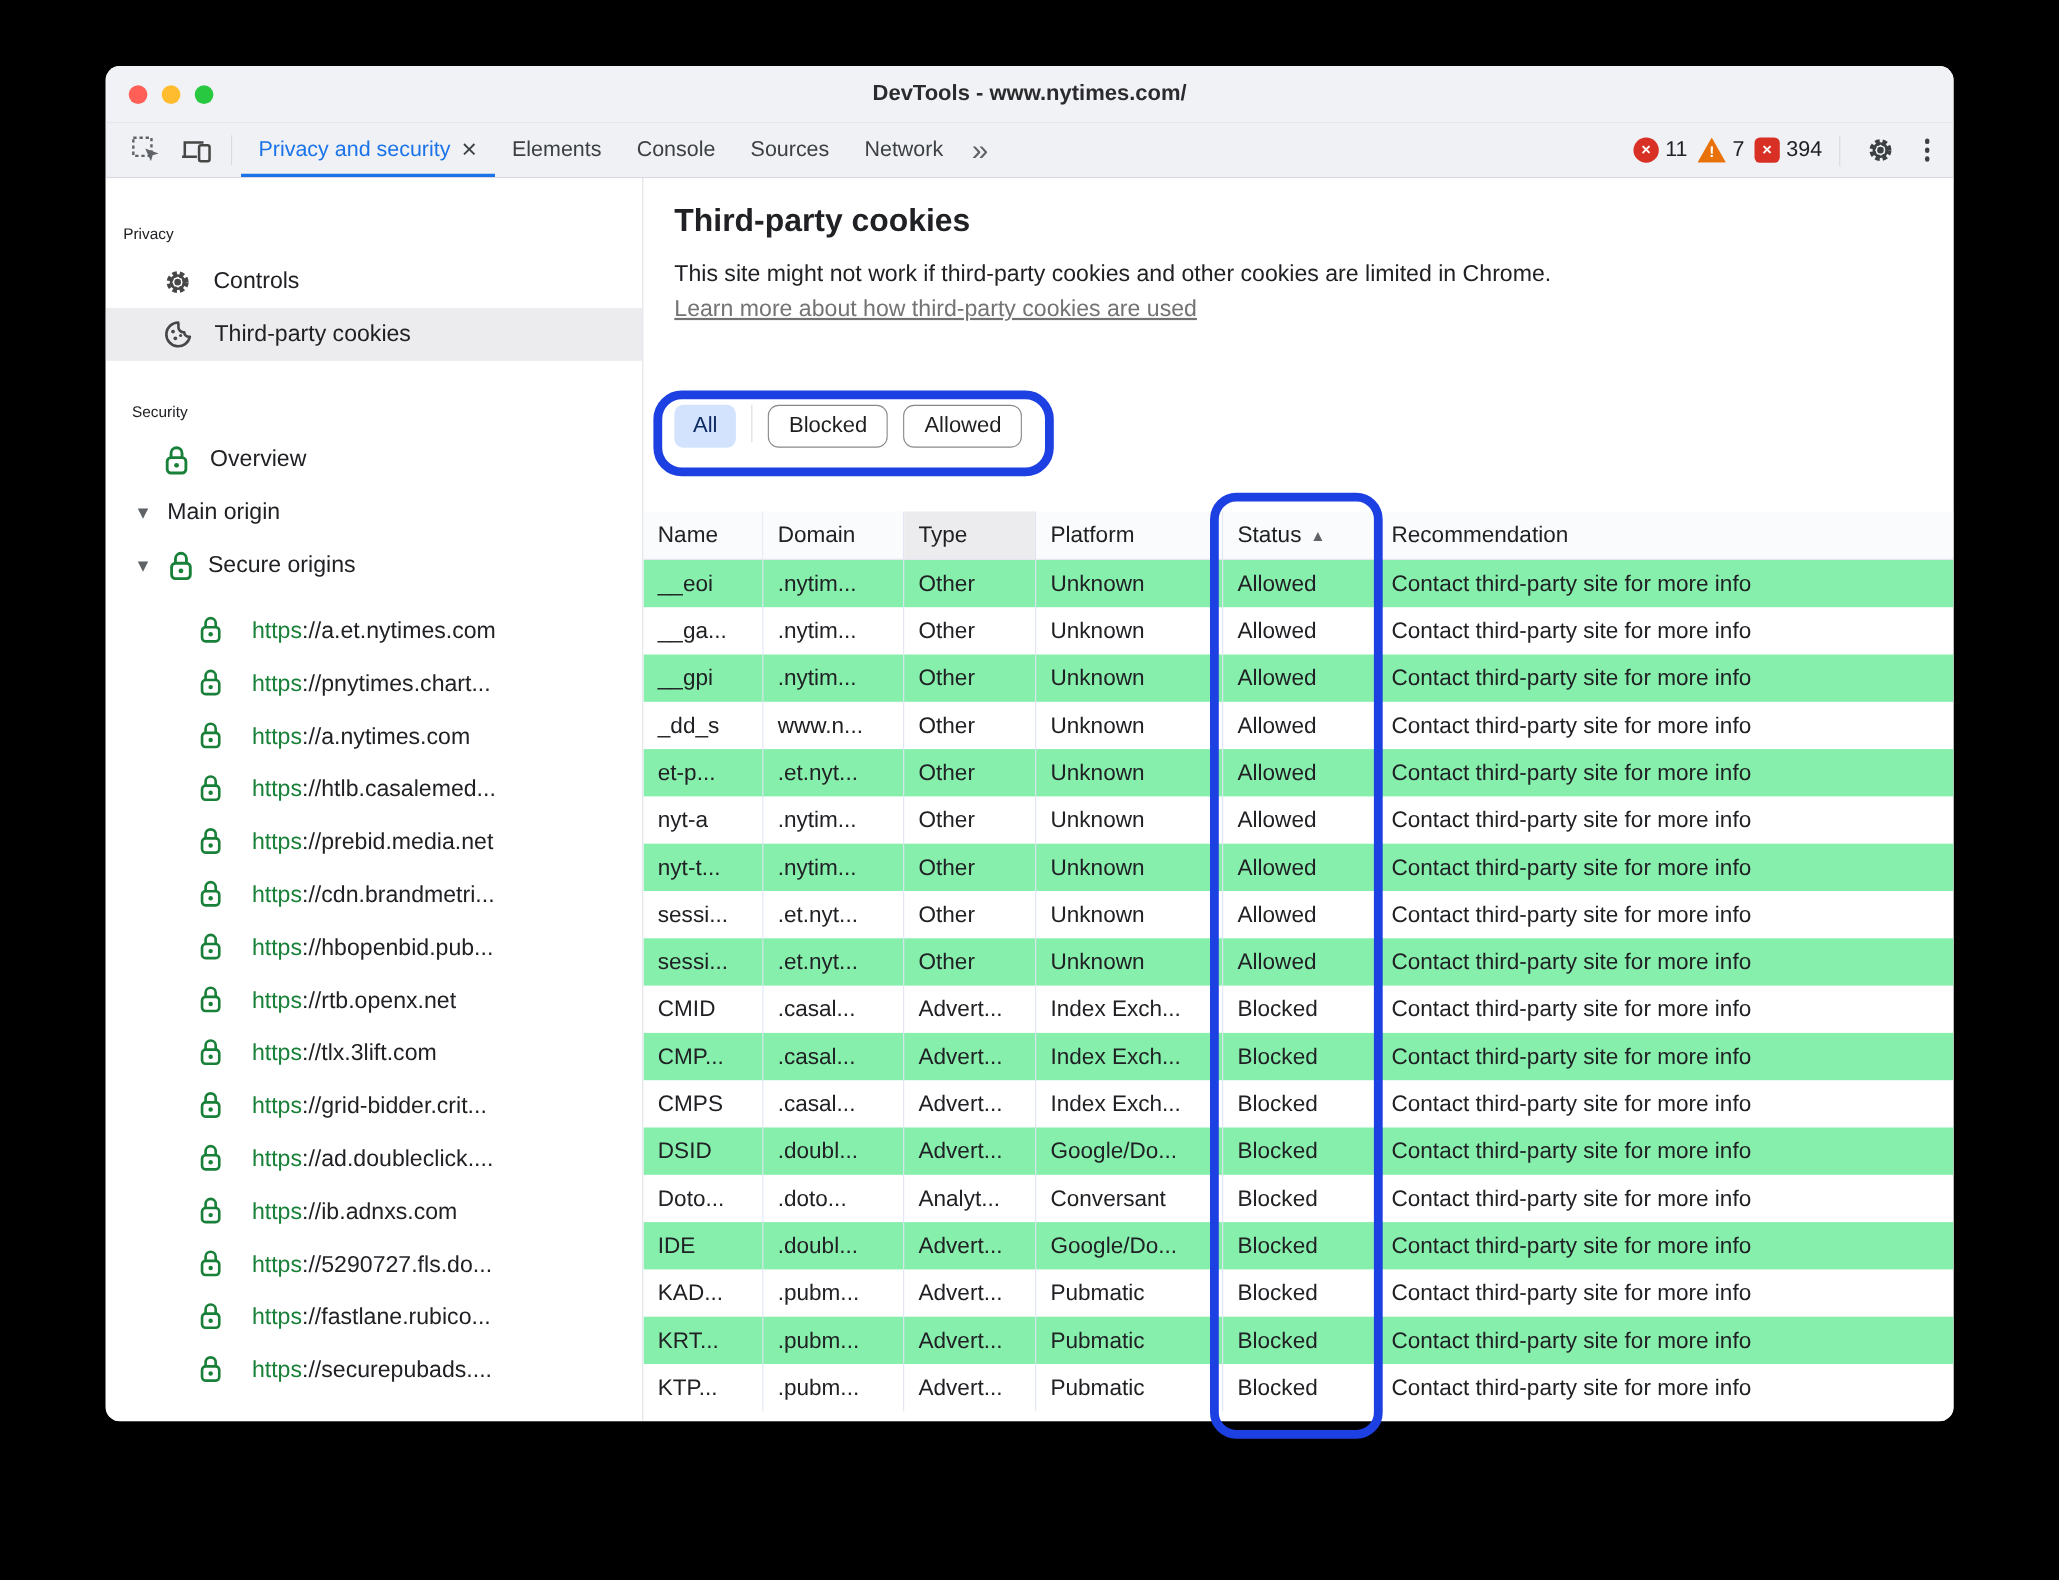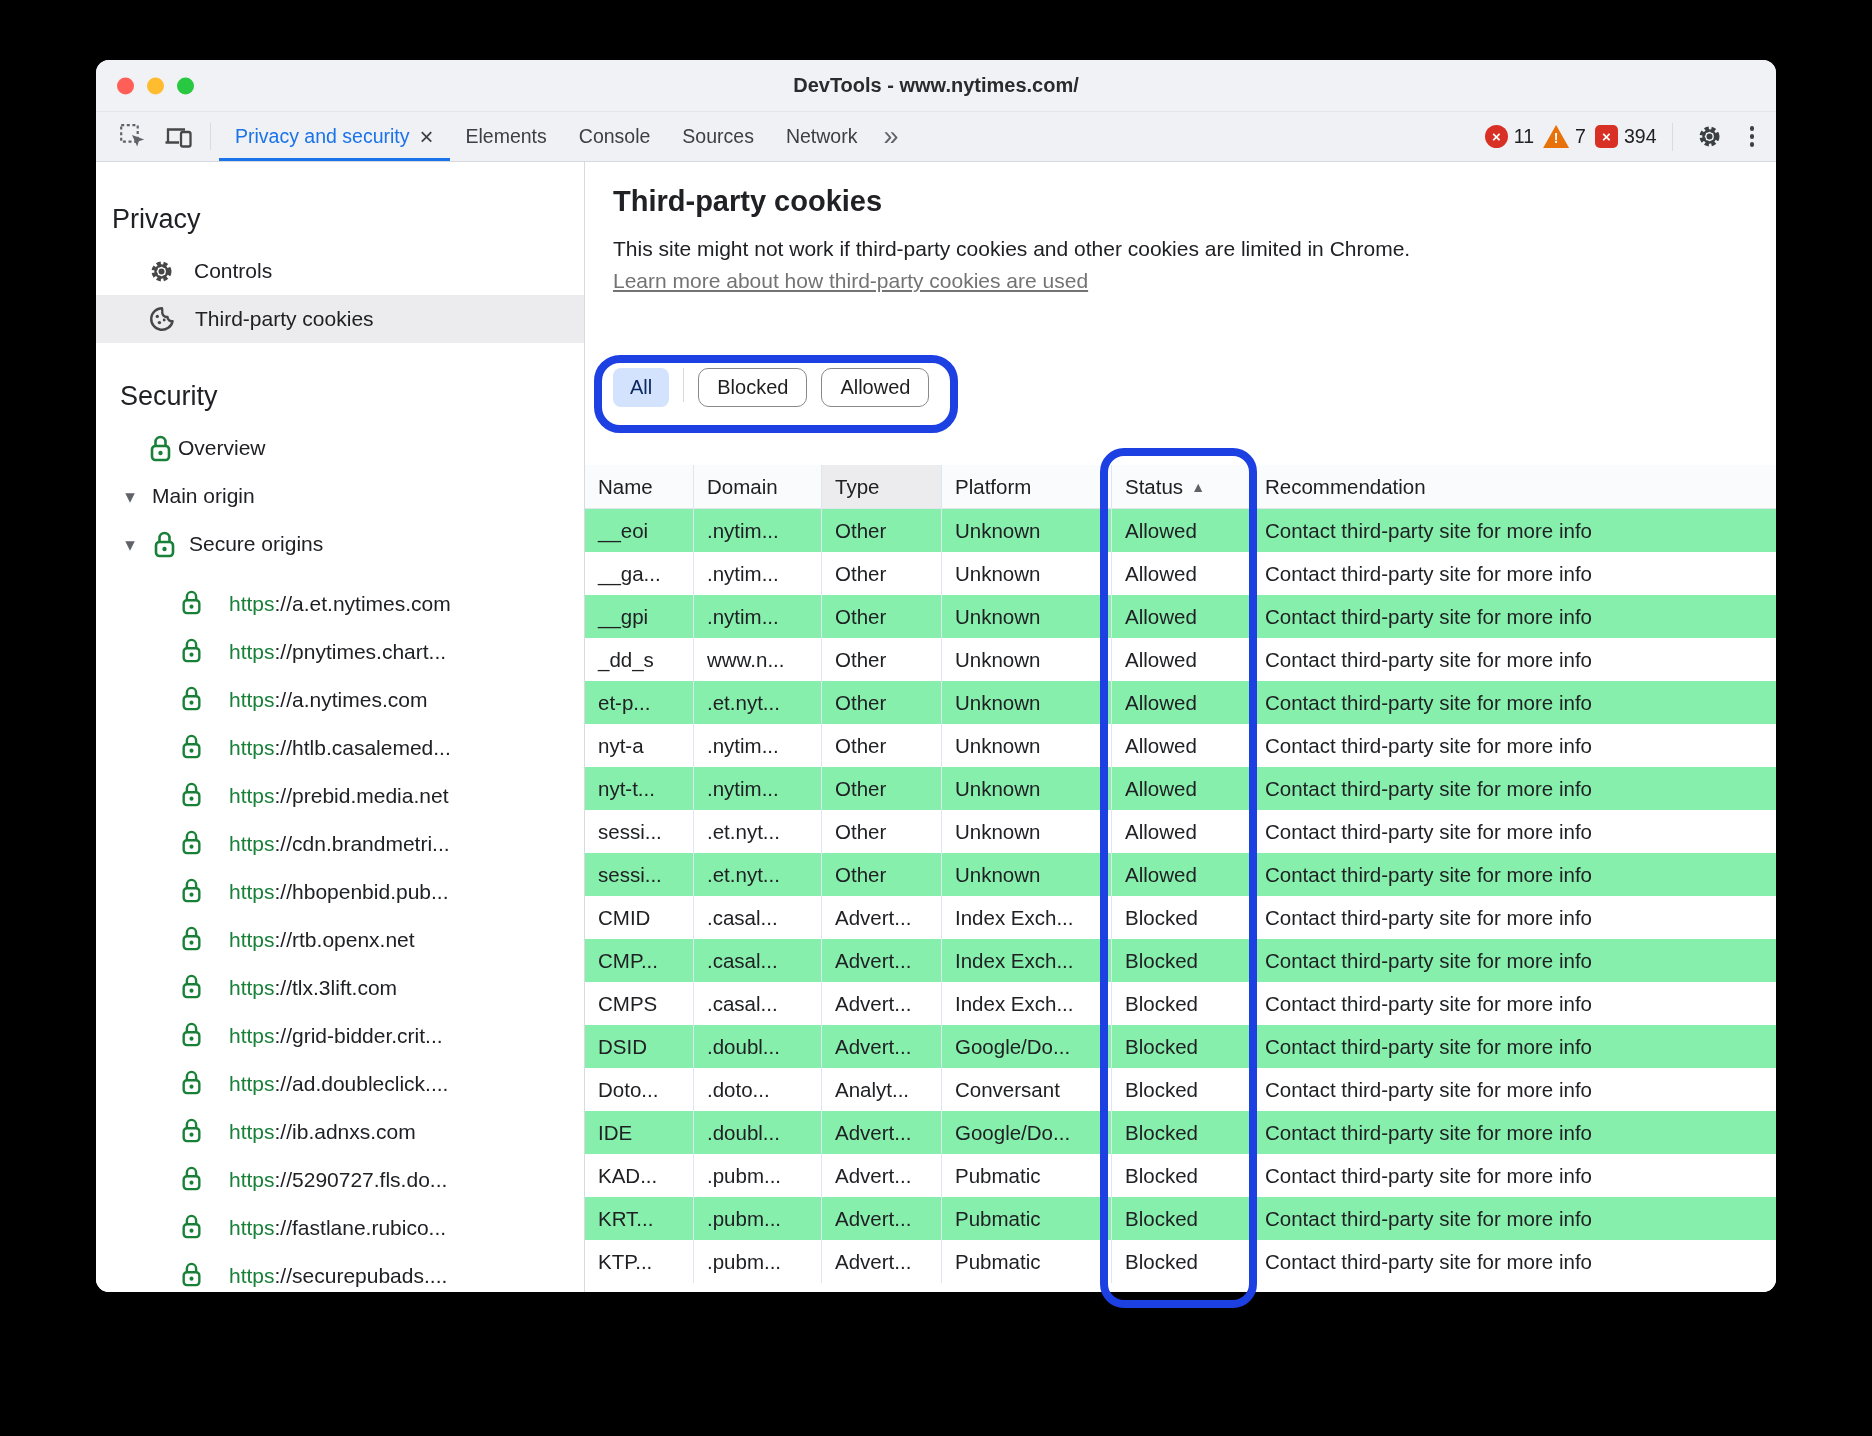--- a/index.html
+++ b/index.html
@@ -63,21 +63,21 @@
   }
   .gear-wrap { display:flex; align-items:center; padding:0 8px; cursor:pointer; }
   .kebab { display:flex; flex-direction:column; gap:3.5px; padding:0 10px; cursor:pointer; }
   .kebab i { width:4.5px; height:4.5px; border-radius:50%; background:#3c4043; }
 
   
   .content { flex:1; display:flex; min-height:0; }
 
   
   .sidebar { width:489px; flex:0 0 489px; border-right:1px solid #d8dade; padding-top:30px; overflow:hidden; background:#fff; }
-  .side-header { padding:12px 16px; font-size:27px; font-weight:500; color:#202124; }
+  .side-header { padding:12px 16px; font-size:14px; font-weight:500; color:#202124; }
   .side-header.mt { margin-top:26px;padding-left:24px; }
   .side-item {
     height:48px; display:flex; align-items:center; gap:19px;
     padding-left:52px; font-size:21px; color:#202124; cursor:pointer; white-space:nowrap;
   }
   .side-item.selected { background:#ececee; }
   .tree-row {
     height:48px; display:flex; align-items:center; gap:12px;
     padding-left:24px; font-size:21px; color:#202124; cursor:pointer; white-space:nowrap;
   }
@@ -243,21 +243,21 @@
             <circle cx="9.3" cy="11.4" r="1.7" fill="#474747"></circle>
             <circle cx="11.4" cy="17.6" r="1.7" fill="#474747"></circle>
             <circle cx="16.2" cy="15" r="1.4" fill="#474747"></circle>
           </svg>
         </span>
         <span>Third-party cookies</span>
       </div>
 
       <div class="side-header mt">Security</div>
 
-      <div class="side-item" style="gap:5px;">
+      <div class="side-item" style="gap:18px;">
         <span>
           <svg width="25" height="29" viewBox="0 0 25 29">
             <path d="M7.5 12 V8 a5 5 0 0 1 10 0 v4" fill="none" stroke="#188038" stroke-width="2.6"></path>
             <rect x="4" y="12" width="17" height="14" rx="3.5" fill="none" stroke="#188038" stroke-width="2.6"></rect>
             <circle cx="12.5" cy="19" r="2.2" fill="#188038"></circle>
           </svg>
         </span>
         <span>Overview</span>
       </div>
 

